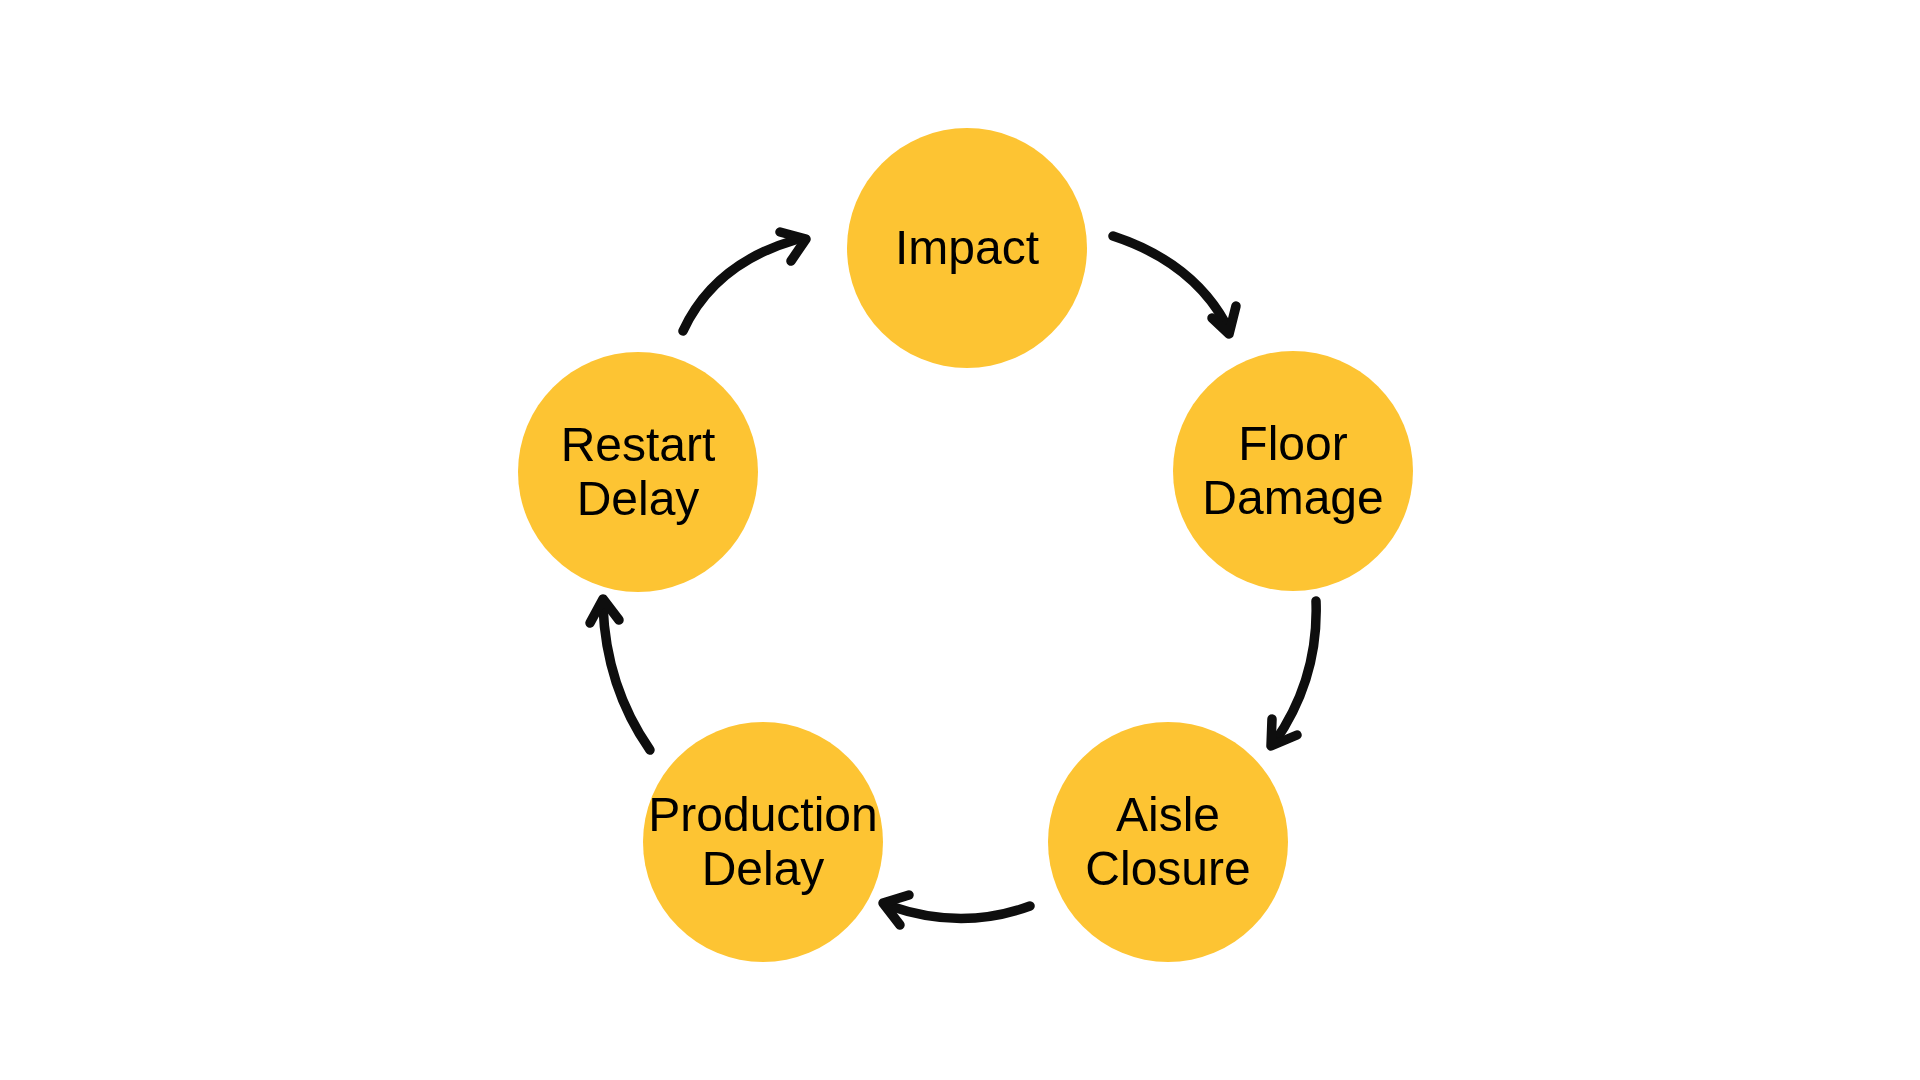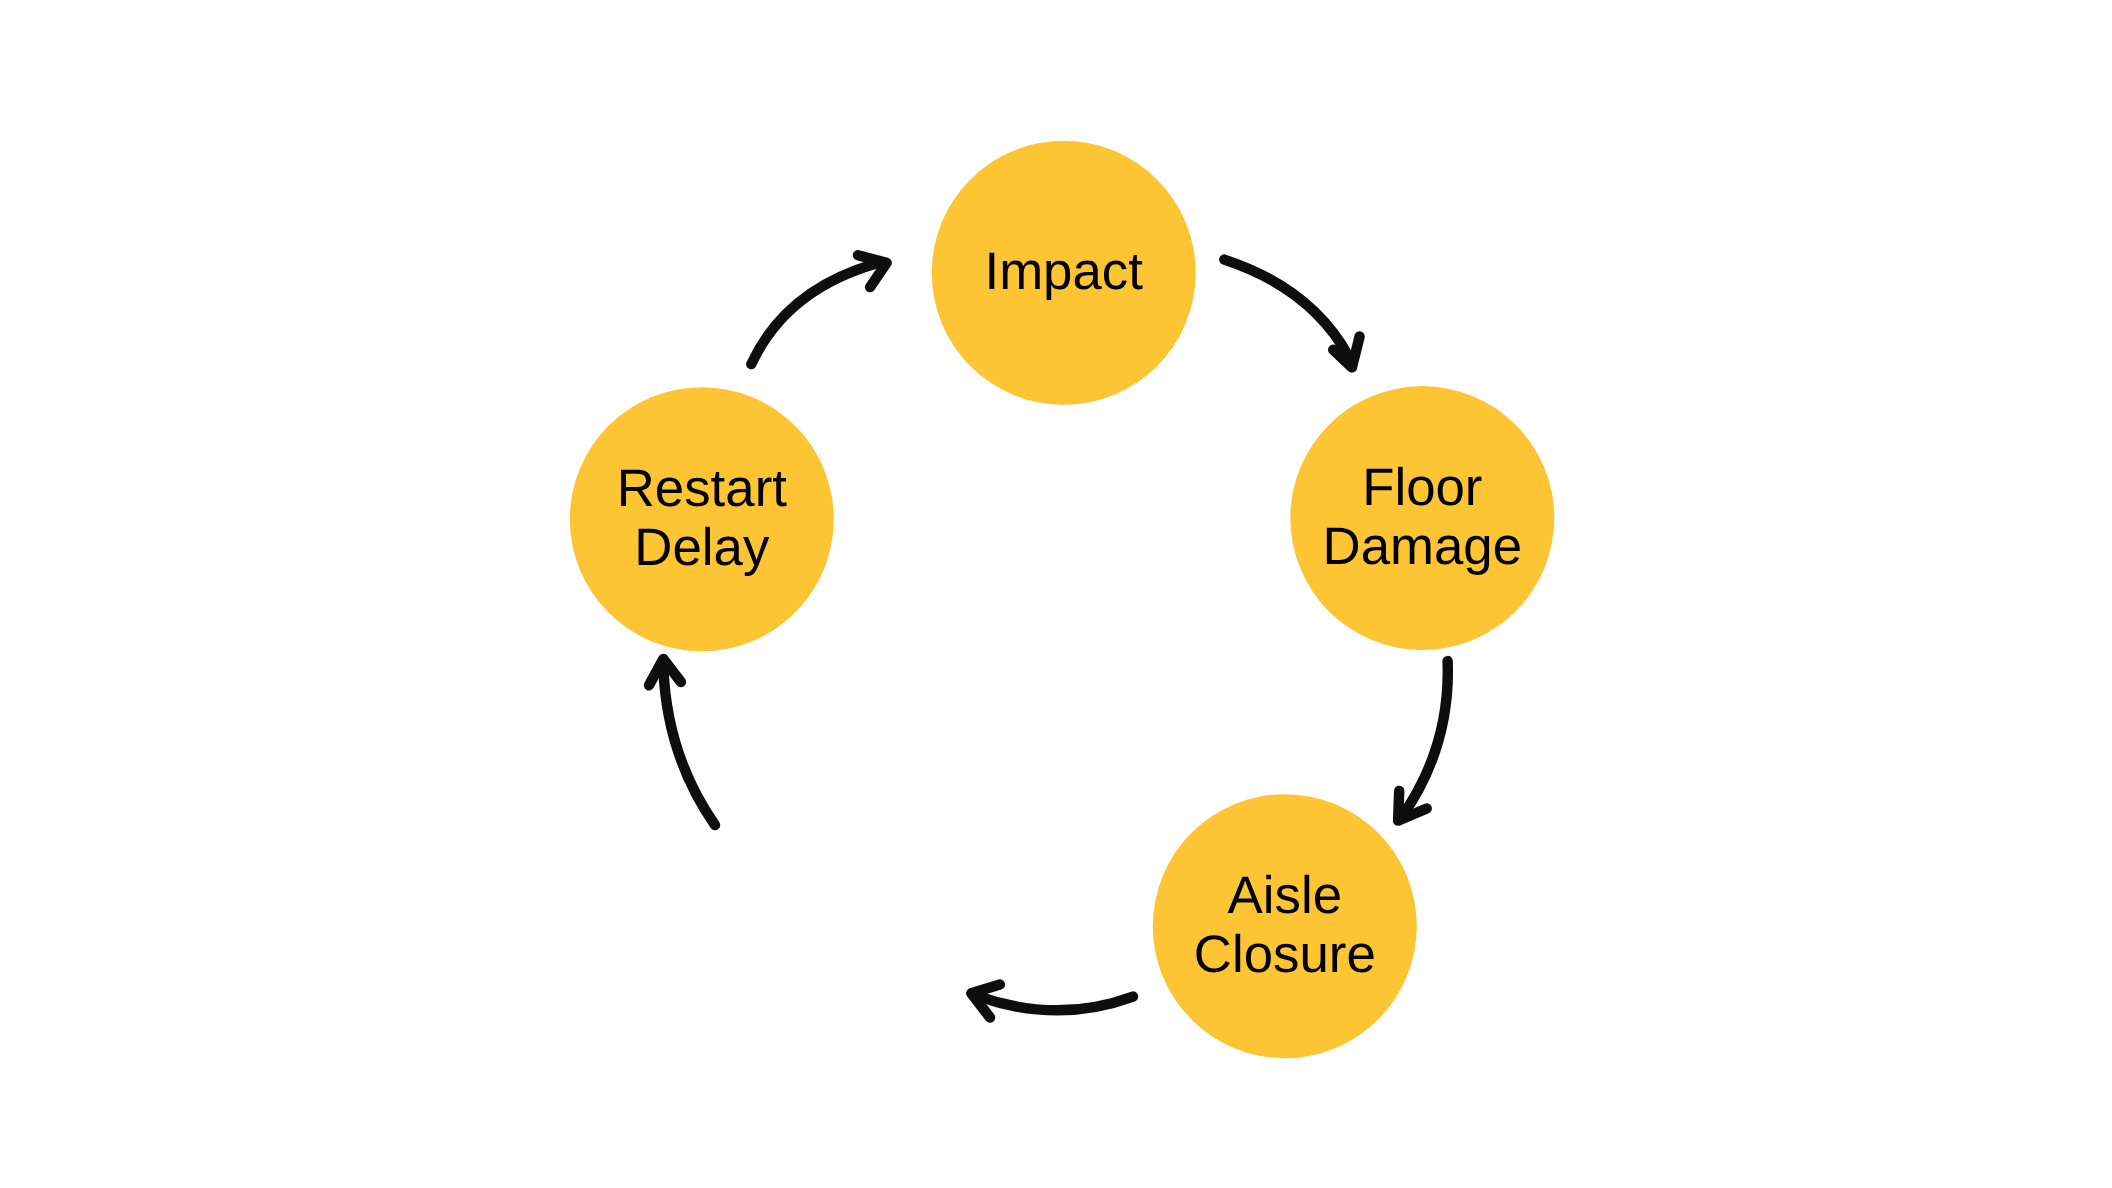--- a/index.html
+++ b/index.html
@@ -96,19 +96,23 @@
   <div class="node" style="left:1048px; top:722px;">
     <span class="line">Aisle</span>
     <span class="line">Closure</span>
   </div>
 
   <div class="node" style="left:1173px; top:351px;">
     <span class="line">Floor</span>
     <span class="line">Damage</span>
   </div>
 
+  <div class="node" style="left:643px; top:722px;">
+    <span class="line">Production</span>
+    <span class="line">Delay</span>
+  </div>
 
   <div class="node" style="left:518px; top:352px;">
     <span class="line">Restart</span>
     <span class="line">Delay</span>
   </div>
 
 </div>
 
 </body></html>

